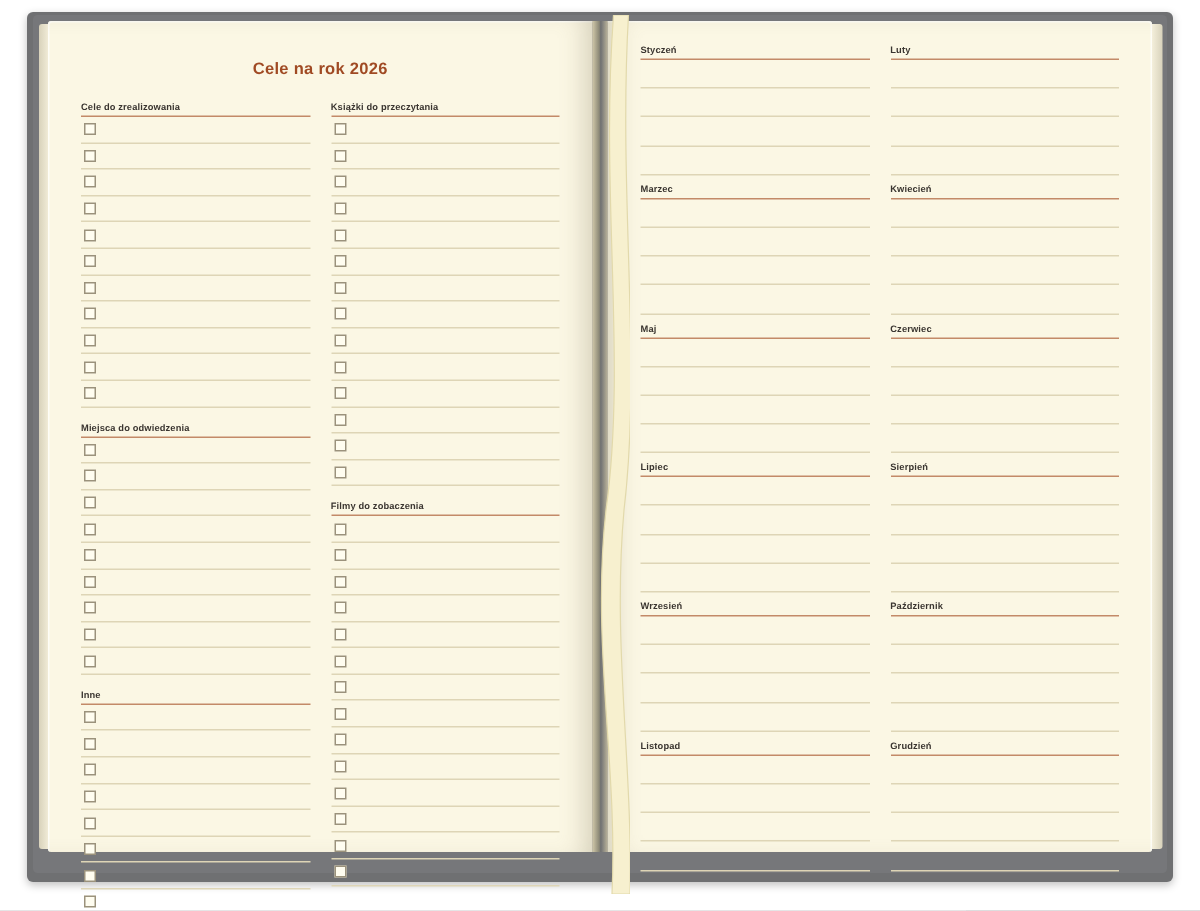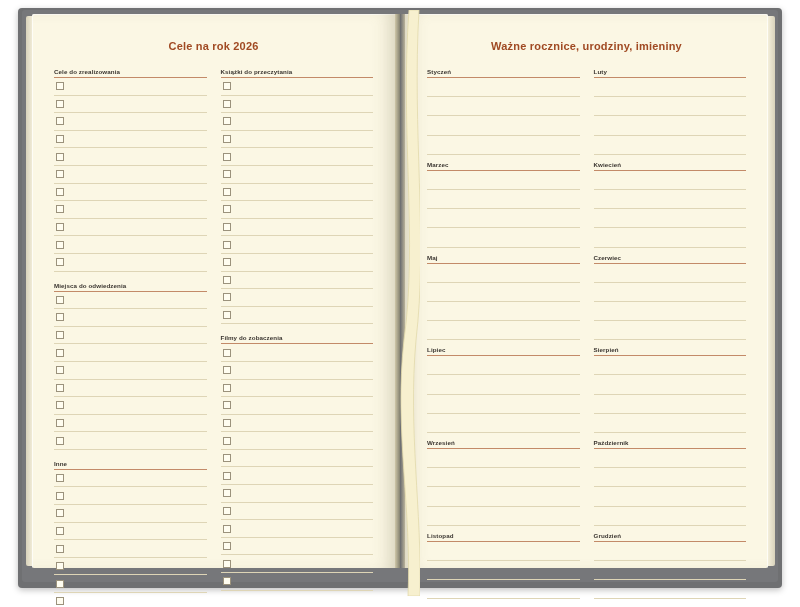--- a/index.html
+++ b/index.html
@@ -365,21 +365,20 @@
             <div class="row">
               <span class="checkbox"></span>
             </div>
           </div>
           <div class="spacer"></div>
         </div>
       </div>
   </div>
 
   <div class="page right">
-    <div class="page-title">Ważne rocznice, urodziny, imieniny</div>
     <div class="columns" id="right-columns">
         <div class="col">
           <div class="rsection">
             <div class="section-head month">Styczeń</div>
             <div class="rrow"></div>
             <div class="rrow"></div>
             <div class="rrow"></div>
             <div class="rrow"></div>
           </div>
           <div class="rsection">

